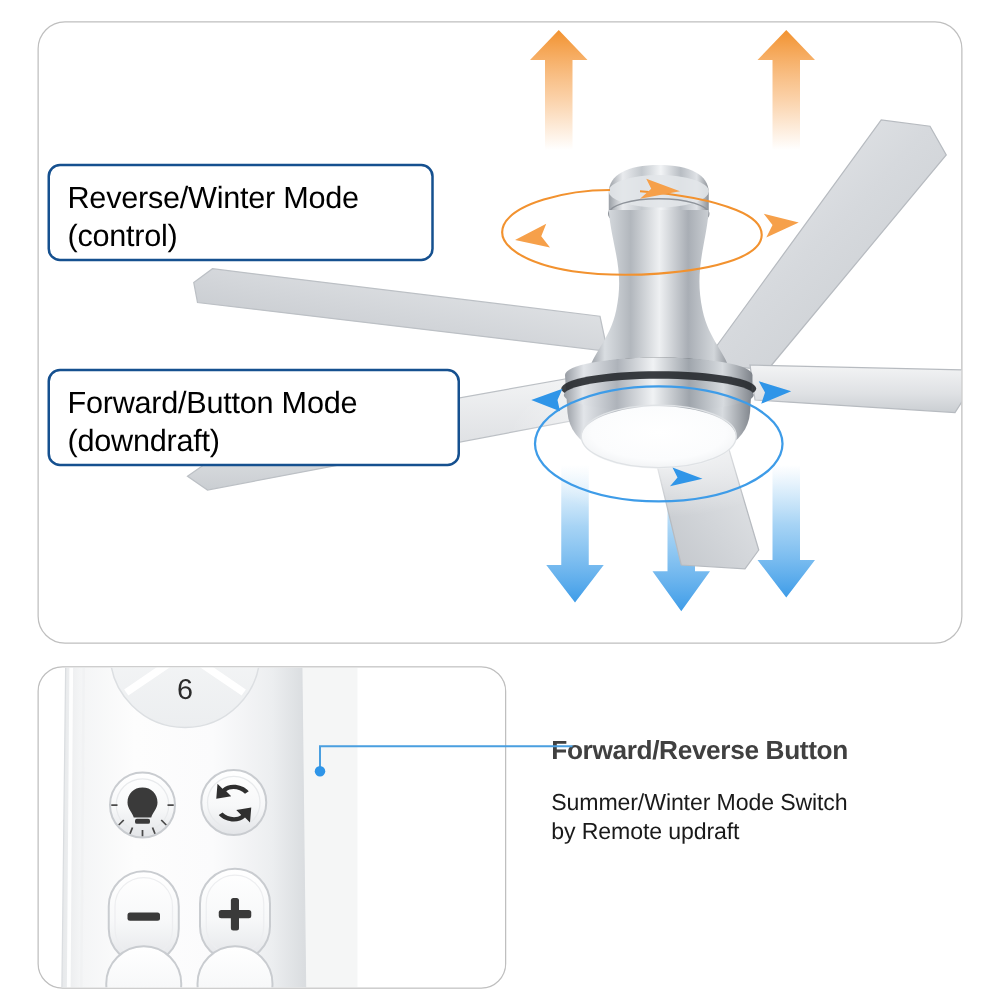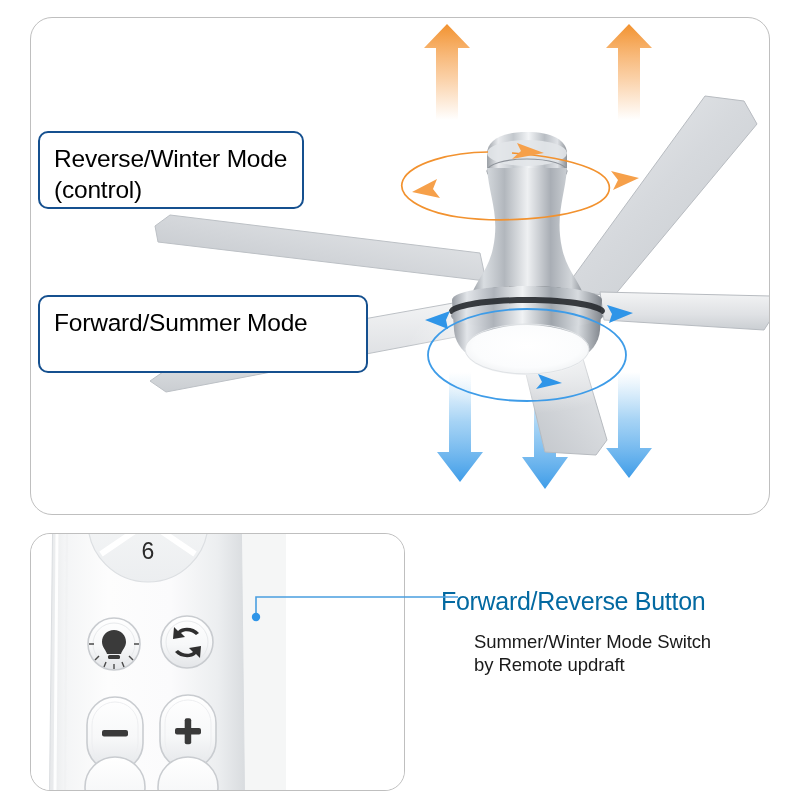--- a/index.html
+++ b/index.html
@@ -22,42 +22,42 @@
   
   .callout{
     position:absolute;box-sizing:border-box;
     border:2px solid #15508f;border-radius:10px;background:#ffffff;
     padding:10px 14px 12px 14px;z-index:40;
   }
   .callout .ln{
     display:block;color:#000;font-size:24.5px;line-height:31px;
     letter-spacing:-0.2px;white-space:nowrap;
   }
-  #callout-reverse{left:38px;top:131px;width:266px;height:78px;}
+  #callout-reverse{left:38px;top:131px;width:309px;height:78px;}
   #callout-forward{left:38px;top:295px;width:330px;height:78px;}
 
   
   #fan{position:absolute;left:0;top:0;width:800px;height:800px;z-index:10;
        pointer-events:none;}
 
   
   #remote-wrap{position:absolute;left:31px;top:534px;width:373px;height:256px;
      border-radius:20px;overflow:hidden;z-index:20;}
 
   
   #cap-title{
     position:absolute;left:441px;top:586px;width:330px;
-    font-size:25px;font-weight:normal;color:#0369a1;line-height:30px;
+    font-size:21px;font-weight:bold;color:#404040;line-height:30px;
     letter-spacing:-0.3px;white-space:nowrap;z-index:30;
   }
   #cap-sub{
     position:absolute;left:441px;top:630px;width:340px;
     font-size:18.5px;color:#1a1a1a;line-height:23px;letter-spacing:-0.1px;z-index:30;
   }
-  #cap-sub span{display:block;white-space:nowrap;margin-left:33px;}
+  #cap-sub span{display:block;white-space:nowrap;}
 
   
   #leader{position:absolute;left:240px;top:585px;width:220px;height:60px;z-index:35;}
 </style>
 </head>
 <body>
 
 <div id="stage">
 
   <div class="panel" id="panel-top"></div>
@@ -208,21 +208,22 @@
 
     </g>
   </svg>
 
   <div class="callout" id="callout-reverse">
     <span class="ln">Reverse/Winter Mode</span>
     <span class="ln">(control)</span>
   </div>
 
   <div class="callout" id="callout-forward">
-    <span class="ln">Forward/Summer Mode</span>
+    <span class="ln">Forward/Button Mode</span>
+    <span class="ln">(downdraft)</span>
   </div>
 
   <div class="panel" id="panel-bottom"></div>
 
   <div id="remote-wrap">
     <svg viewBox="0 0 373 256" width="373" height="256" xmlns="http://www.w3.org/2000/svg">
       <defs>
         <linearGradient id="bodyG" x1="0" y1="0" x2="1" y2="0">
           <stop offset="0%" stop-color="#e6e8ea"></stop>
           <stop offset="8%" stop-color="#f4f5f6"></stop>

